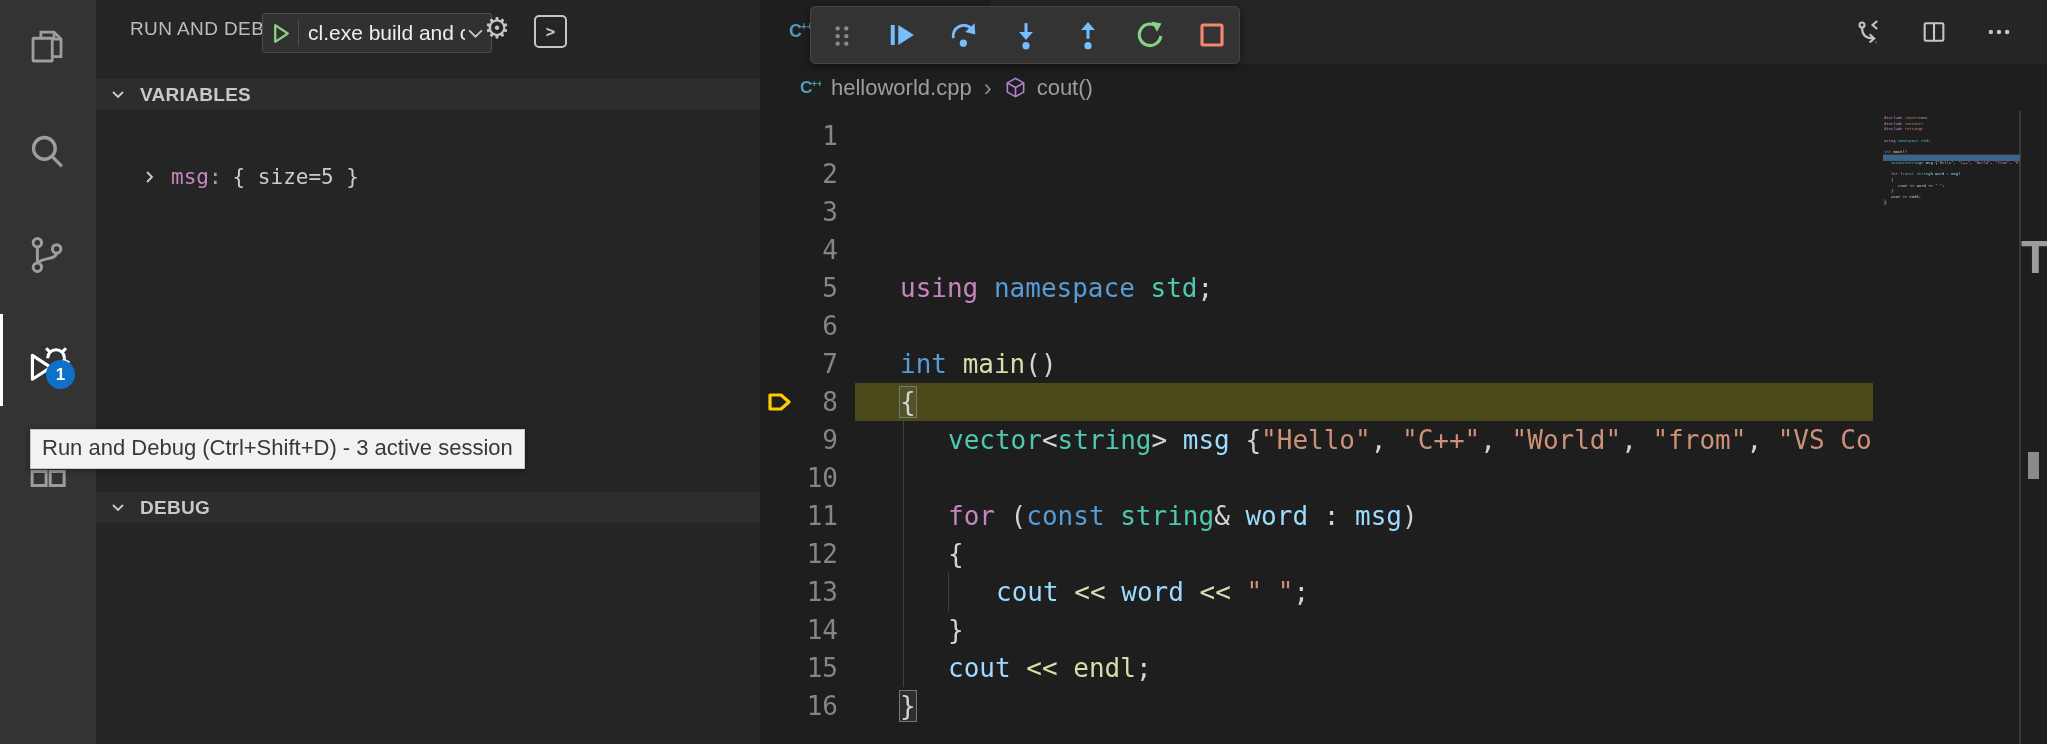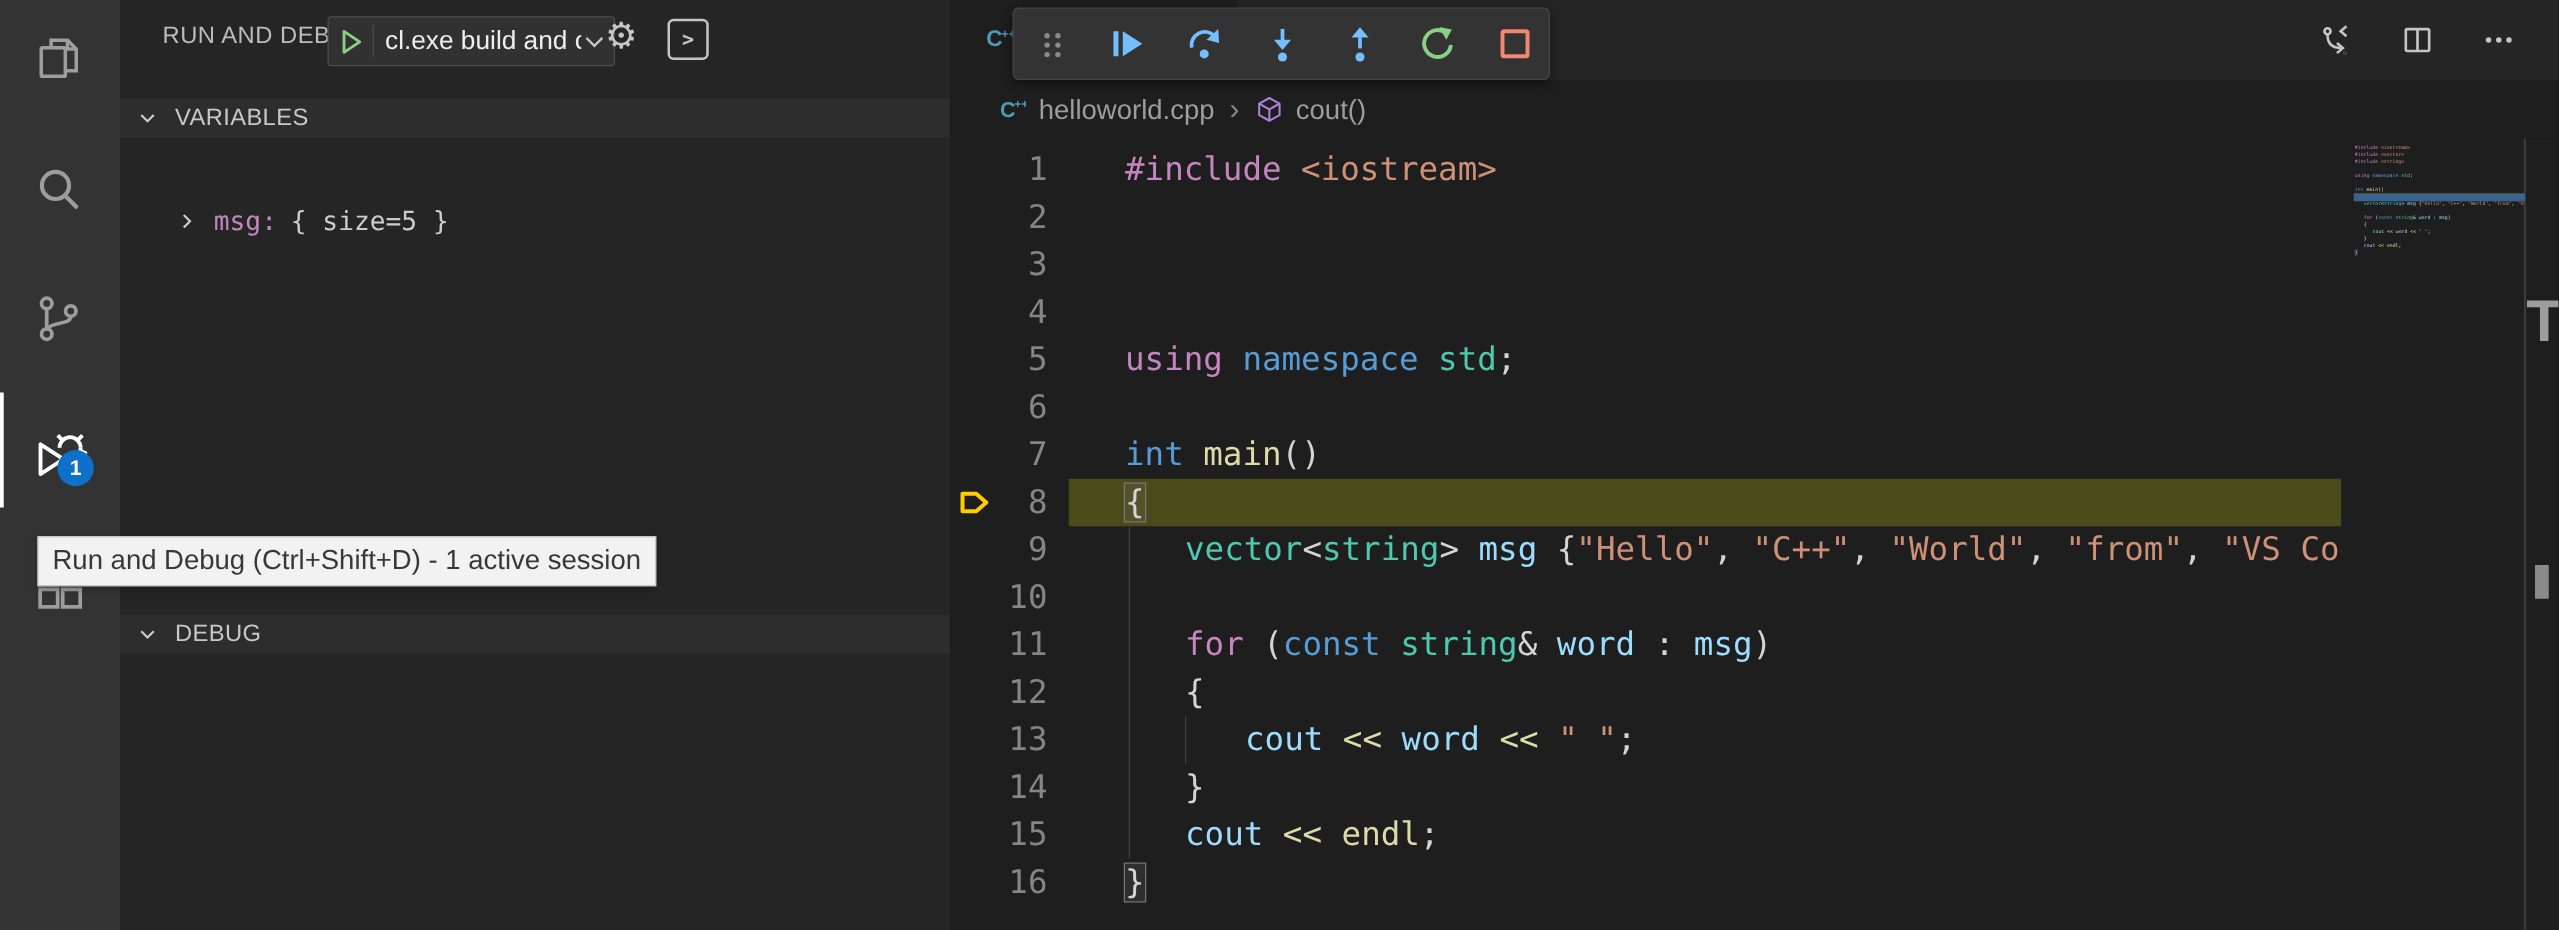--- a/index.html
+++ b/index.html
@@ -24,21 +24,21 @@
   .launch-box .vsep{width:1px;height:26px;background:#4d4d4d;}
   .launch-label{flex:1;color:#eeeeee;font-size:21px;padding-left:9px;white-space:nowrap;overflow:hidden;}
   .launch-chevron{padding:0 7px 0 2px;display:flex;}
   .gear{position:absolute;left:388px;top:11px;font-size:29px;color:#c5c5c5;}
   .console-btn{position:absolute;left:438px;top:15px;width:29px;height:29px;border:2px solid #c5c5c5;
                border-radius:5px;color:#c5c5c5;font-family:"DejaVu Sans Mono",monospace;font-size:16px;
                font-weight:bold;display:flex;align-items:center;justify-content:center;}
   .section-strip{position:absolute;left:0;width:664px;height:31px;background:#2d2d2e;
                  display:flex;align-items:center;}
   .section-strip .chev{margin-left:14px;display:flex;}
-  .section-strip .lbl{margin-left:14px;font-size:19px;font-weight:normal;color:#c8c8c8;letter-spacing:.3px;}
+  .section-strip .lbl{margin-left:14px;font-size:19px;font-weight:bold;color:#c8c8c8;letter-spacing:.3px;}
   .locals-row{position:absolute;left:0;top:123px;width:664px;height:32px;display:flex;align-items:center;}
   .locals-row .chev{margin-left:32px;display:flex;}
   .locals-row .lbl{margin-left:14px;font-size:20px;font-weight:bold;color:#d4d4d4;}
   .var-row{position:absolute;left:0;top:160px;width:664px;height:34px;display:flex;align-items:center;
            font-family:"DejaVu Sans Mono",monospace;font-size:21px;}
   .var-row .chev{margin-left:46px;display:flex;}
   .var-name{margin-left:13px;color:#c586c0;}
   .var-value{margin-left:11px;color:#cccccc;}
 
   
@@ -175,21 +175,21 @@
     <div class="section-strip" style="top:492px;">
       <span class="chev">
         <svg width="16" height="16" viewBox="0 0 16 16">
             <polyline points="3,5 8,10 13,5" fill="none" stroke="#cccccc" stroke-width="1.8"></polyline>
           </svg>
       </span>
       <span class="lbl">DEBUG</span>
     </div>
   </div>
 
-  <div class="abs tooltip">Run and Debug (Ctrl+Shift+D) - 1 active session</div>
+  <div class="abs tooltip">Run and Debug (Ctrl+Shift+D) - 3 active session</div>
 
   <div class="abs editor">
     <div class="tab-strip">
       <div class="active-tab">
         <span class="tab-ficon">
           <svg width="24" height="24" viewBox="0 0 24 24">
               <text x="2" y="18" font-size="18" font-weight="bold" fill="#519aba" font-family="Liberation Sans,sans-serif">C</text>
               <text x="14" y="11" font-size="10" font-weight="bold" fill="#519aba" font-family="Liberation Sans,sans-serif">++</text>
             </svg>
         </span>
@@ -237,21 +237,20 @@
             <path d="M12 12 V21.5"></path>
         </svg>
       </span>
       <span>cout()</span>
     </div>
 
     <div class="code-viewport">
       <div id="code-lines">
           <div class="code-line" style="top: 6px;">
             <div class="gutter-num">1</div>
-            <div class="line-content" style="left: 140px;"><span style="color: rgb(197, 134, 192);">#include </span><span style="color: rgb(206, 145, 120);">&lt;iostream&gt;</span></div>
           </div>
           <div class="code-line" style="top: 44px;">
             <div class="gutter-num">2</div>
           </div>
           <div class="code-line" style="top: 82px;">
             <div class="gutter-num">3</div>
           </div>
           <div class="code-line" style="top: 120px;">
             <div class="gutter-num">4</div>
             <div class="line-content" style="left: 140px;"></div>

